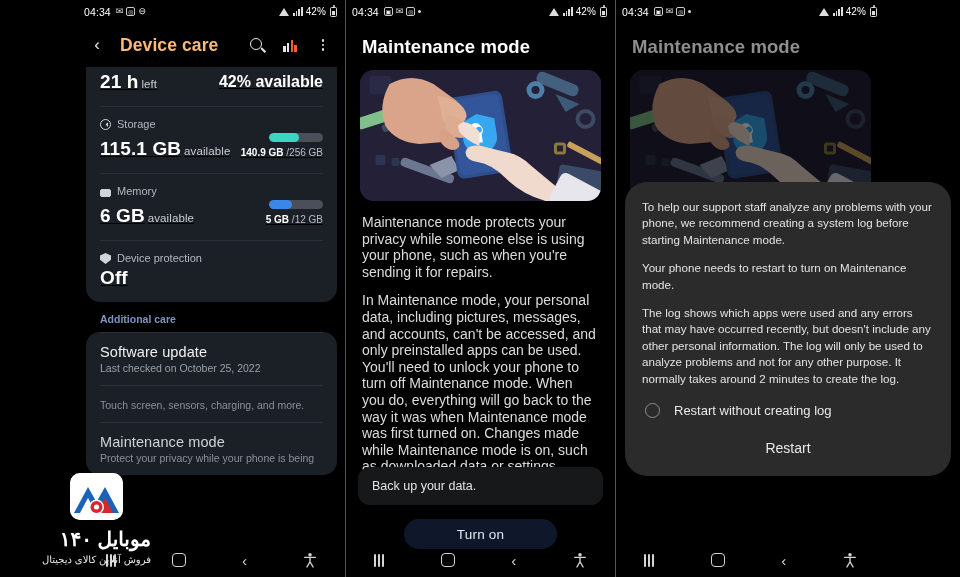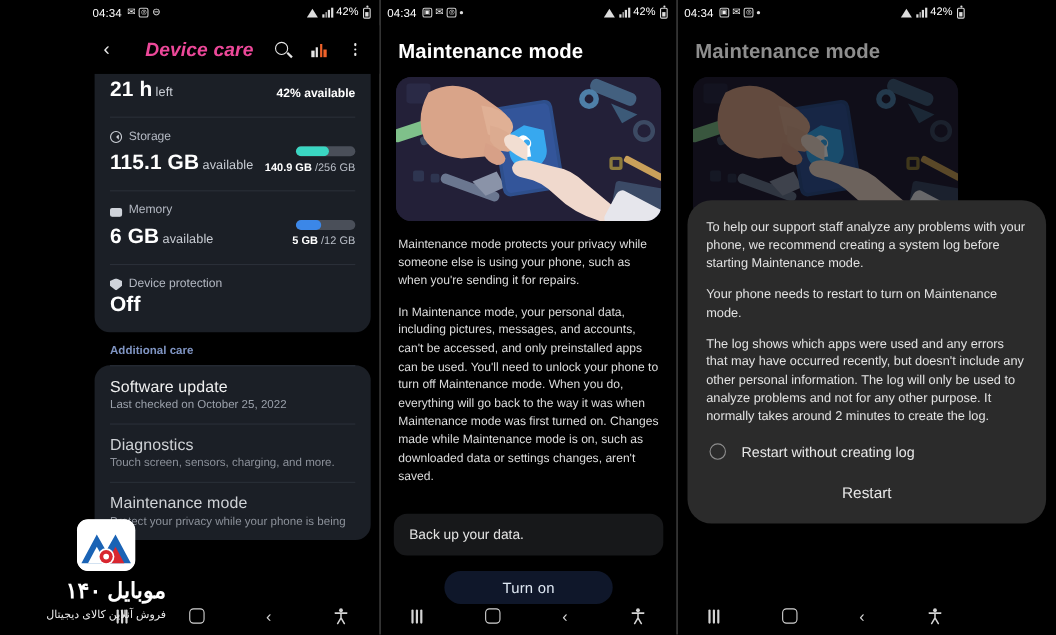--- a/index.html
+++ b/index.html
@@ -86,21 +86,21 @@
   .dc-appbar {
     display: flex; align-items: center;
     height: 44px; padding: 0 8px 0 4px;
     color: #fff; background: #000;
     position: relative; z-index: 3;
   }
   .dc-back {
     width: 30px; height: 30px; display:flex; align-items:center; justify-content:center;
     font-size: 17px; color: #e9e9e9; font-weight: 300;
   }
-  .dc-title { font-size: 17.5px; font-weight: 700; letter-spacing: .1px; flex: 1; margin-left: 20px; color:#ec4899;font-style:italic;}
+  .dc-title { font-size: 17.5px; font-weight: 700; letter-spacing: .1px; flex: 1; margin-left: 8px; color:#fdba74;}
   .dc-actions { display:flex; align-items:center; gap: 13px; padding-right: 4px;}
   .icon-btn { width: 20px; height: 20px; display:flex; align-items:center; justify-content:center; }
 
   .search-ico { position: relative; width: 15px; height: 15px; }
   .search-ico::before {
     content:""; position:absolute; top:0; left:0;
     width: 10px; height: 10px; border: 1.5px solid #e6e6e6; border-radius: 50%;
   }
   .search-ico::after {
     content:""; position:absolute; right:0px; bottom:0px;
@@ -144,35 +144,35 @@
   }
   .ico-memory {
     border: 1.4px solid #cfd3da; border-radius: 2px; height: 8px; margin-top: 1px;
     background: #cfd3da;
   }
   .ico-shield {
     background: #cfd3da;
     clip-path: polygon(50% 0, 100% 22%, 100% 62%, 50% 100%, 0 62%, 0 22%);
   }
   .res-main {
-    display:flex; align-items: flex-end; justify-content: space-between;
+    display:flex; align-items: flex-end; justify-content: space-between; text-decoration: underline;
   }
   .res-value { color:#fff; font-size: 19px; font-weight: 700; letter-spacing:.1px; }
   .res-value small { font-size: 11.5px; font-weight: 400; color:#c9cdd4; margin-left:3px; }
   .res-right { text-align: right; padding-bottom: 2px; }
   .meter {
     width: 54px; height: 9px; border-radius: 5px; background: #4a4f59;
     overflow: hidden; margin-left: auto; margin-bottom: 5px;
   }
   .meter > span { display:block; height:100%; border-radius:5px; }
   .meter-teal > span { background: #3ad6c2; }
   .meter-blue > span { background: #3b87e8; }
   .res-sub { font-size: 10px; color:#b9bec7; white-space: nowrap;}
   .res-sub b { color:#fff; font-weight:700; }
-  .res-pct { font-size: 11px; color:#fff; font-weight:700; }
+  .res-pct { font-size: 16px; color:#fff; font-weight:700; }
 
   .section-label {
     color:#7f94c2; font-size: 10.5px; font-weight: 600;
     padding: 11px 22px 7px;
   }
 
   .list-row { padding: 11px 0 11px; }
   .list-title { color:#f0f0f0; font-size: 14.5px; letter-spacing:.1px; }
   .list-sub { color:#9aa0aa; font-size: 10.5px; margin-top: 2px; }
   .list-row.dim .list-title { color:#cfd2d6; }
@@ -188,21 +188,21 @@
   .illus {
     margin: 0 14px; height: 131px; border-radius: 14px;
     background: #232038;
     position: relative; overflow: hidden;
   }
   .illus.dimmed { filter: brightness(.45); }
   .illus svg { display:block; width:100%; height:100%; }
 
   .mm-body {
     padding: 13px 16px 0;
-    color:#dcdcdc; font-size: 11px; line-height: 16.6px;
+    color:#dcdcdc; font-size: 14px; line-height: 16.6px;
   }
   .mm-body p + p { margin-top: 12px; }
 
   .backup-card {
     position:absolute; left: 12px; right: 12px; bottom: 72px;
     background: #17181a; border-radius: 12px;
     padding: 12px 14px;
     color: #e3e3e3; font-size: 12.5px;
   }
 
@@ -409,21 +409,20 @@
 
           <div class="row-divider"></div>
 
           <div class="list-row">
             <div class="list-title">Software update</div>
             <div class="list-sub">Last checked on October 25, 2022</div>
           </div>
           <div class="row-divider"></div>
 
           <div class="list-row dim">
-            <div class="list-title">Diagnostics</div>
             <div class="list-sub">Touch screen, sensors, charging, and more.</div>
           </div>
           <div class="row-divider"></div>
 
           <div class="list-row dim">
             <div class="list-title">Maintenance mode</div>
             <div class="list-sub">Protect your privacy while your phone is being</div>
           </div>
 
         </div>

